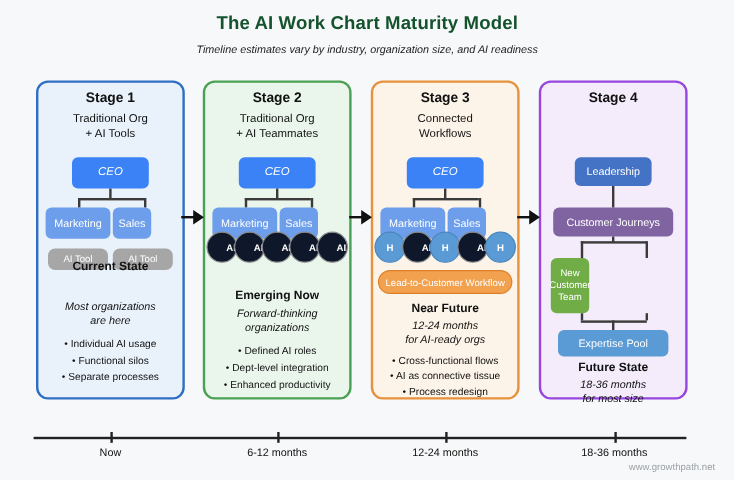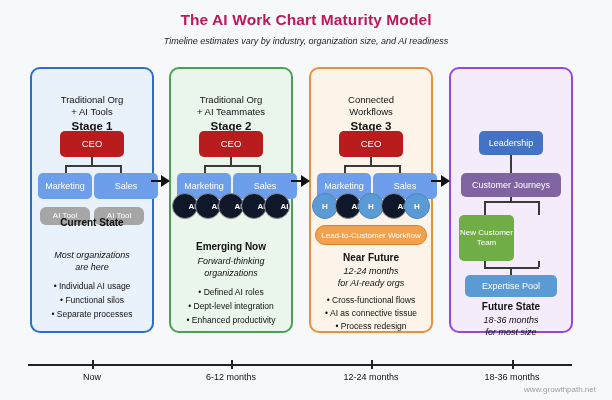--- a/index.html
+++ b/index.html
@@ -1,44 +1,44 @@
 <!DOCTYPE html>
 <html><head>
 <meta charset="utf-8">
 <style>
   * { margin:0; padding:0; box-sizing:border-box; }
   html,body { width:612px; height:400px; }
   body { font-family:"Liberation Sans", sans-serif; background:#f7f8f9; position:relative; overflow:hidden; }
   #canvas { position:absolute; inset:0; width:612px; height:400px; background:#f7f8f9; }
 
   .page-title { position:absolute; top:11px; left:0; width:612px; text-align:center;
-    font-size:15.5px; font-weight:bold; color:#be185d; letter-spacing:.1px; }
+    font-size:15.5px; font-weight:bold; color:#14532d; letter-spacing:.1px; }
   .page-subtitle { position:absolute; top:36px; left:0; width:612px; text-align:center;
     font-size:9px; font-style:italic; color:#222; }
 
   .stage-card { position:absolute; top:67px; height:266px; width:124px; border-radius:10px;
     border:2px solid; }
   .stage-card .inner { position:absolute; inset:0; }
   #stage1 { left:30px;  background:#e9f1fb; border-color:#2e6fc2; }
   #stage2 { left:169px; background:#eaf6ec; border-color:#4aa054; }
   #stage3 { left:309px; background:#fdf4e9; border-color:#e8913c; }
   #stage4 { left:449px; background:#f4ecfb; border-color:#9747e0; }
 
   .stage-name { position:absolute; top:7px; left:0; width:120px; text-align:center;
-    font-size:11.5px; font-weight:bold; color:#111;margin-top:44px; }
+    font-size:11.5px; font-weight:bold; color:#111; }
   .stage-sub { position:absolute; top:25px; left:0; width:120px; text-align:center;
     font-size:9.5px; color:#111; line-height:12px; }
   .stage-sub span { display:block; }
 
   .node { position:absolute; display:flex; align-items:center; justify-content:center;
     color:#fff; border-radius:5px; font-size:9px; text-align:center; line-height:10px; }
-  .node-ceo { background:#b91c1c; width:64px; height:26px; left:28px; top:62px; font-size:9.5px; }
+  .node-ceo { background:#3b82f6; width:64px; height:26px; left:28px; top:62px; font-size:9.5px;font-style:italic; }
   .node-dept { background:#6d9eeb; height:26px; top:104px; }
   .node-mkt { left:6px; width:54px; }
-  .node-sales { left:62px; width:64px; }
+  .node-sales { left:62px; width:32px; }
   .node-tool { background:#a6a6a6; height:18px; top:138px; width:50px; font-size:8px; border-radius:6px; }
   .tool-l { left:8px; } .tool-r { left:62px; }
 
   .vline { position:absolute; width:1.5px; background:#3a3a3a; }
   .hline { position:absolute; height:1.5px; background:#3a3a3a; }
   
   .c-v1 { left:59px; top:88px; height:8px; }
   .c-h1 { left:33px; top:96px; width:55px; }
   .c-v2 { left:33px; top:96px; height:8px; }
   .c-v3 { left:88px; top:96px; height:8px; }
@@ -59,21 +59,21 @@
   .state-note { position:absolute; left:0; width:120px; text-align:center;
     font-size:9px; font-style:italic; color:#111; }
   .bullets { position:absolute; left:0; width:120px; text-align:center;
     font-size:8.5px; color:#111; line-height:14px; list-style:none; }
   .bullets li::before { content:"• "; }
   .bullets-tight { line-height:13px; }
 
   
   .node-lead { background:#4472c4; width:64px; height:24px; left:28px; top:62px; }
   .node-cj { background:#8064a2; width:100px; height:24px; left:10px; top:104px; }
-  .node-team { background:#70ad47; width:55px; height:46px; top:146px; font-size:8px; line-height:10px; }
+  .node-team { background:#70ad47; width:32px; height:46px; top:146px; font-size:8px; line-height:10px; }
   .team-l { left:8px; } .team-r { left:62px; }
   .node-pool { background:#5b9bd5; width:92px; height:22px; left:14px; top:206px; }
   .s4-v1 { left:59px; top:86px; height:18px; }
   .s4-h1 { left:33px; top:132px; width:55px; }
   .s4-v2 { left:59px; top:128px; height:5px; }
   .s4-v3 { left:33px; top:132px; height:14px; }
   .s4-v4 { left:87px; top:132px; height:14px; }
   .s4-v5 { left:33px; top:192px; height:6px; }
   .s4-v6 { left:87px; top:192px; height:6px; }
   .s4-h2 { left:33px; top:198px; width:55px; }
@@ -184,20 +184,21 @@
     <ul class="bullets bullets-tight" style="top:225px">
       <li>Cross-functional flows</li>
       <li>AI as connective tissue</li>
       <li>Process redesign</li>
     </ul>
   </div>
     </div>
 
   <div class="stage-card" id="stage4">
       <div class="inner">
+    <div class="stage-name">Stage 4</div>
     <div class="vline s4-v1"></div>
     <div class="vline s4-v2"></div>
     <div class="hline s4-h1"></div>
     <div class="vline s4-v3"></div>
     <div class="vline s4-v4"></div>
     <div class="vline s4-v5"></div>
     <div class="vline s4-v6"></div>
     <div class="hline s4-h2"></div>
     <div class="vline s4-v7"></div>
     <div class="node node-lead">Leadership</div>

